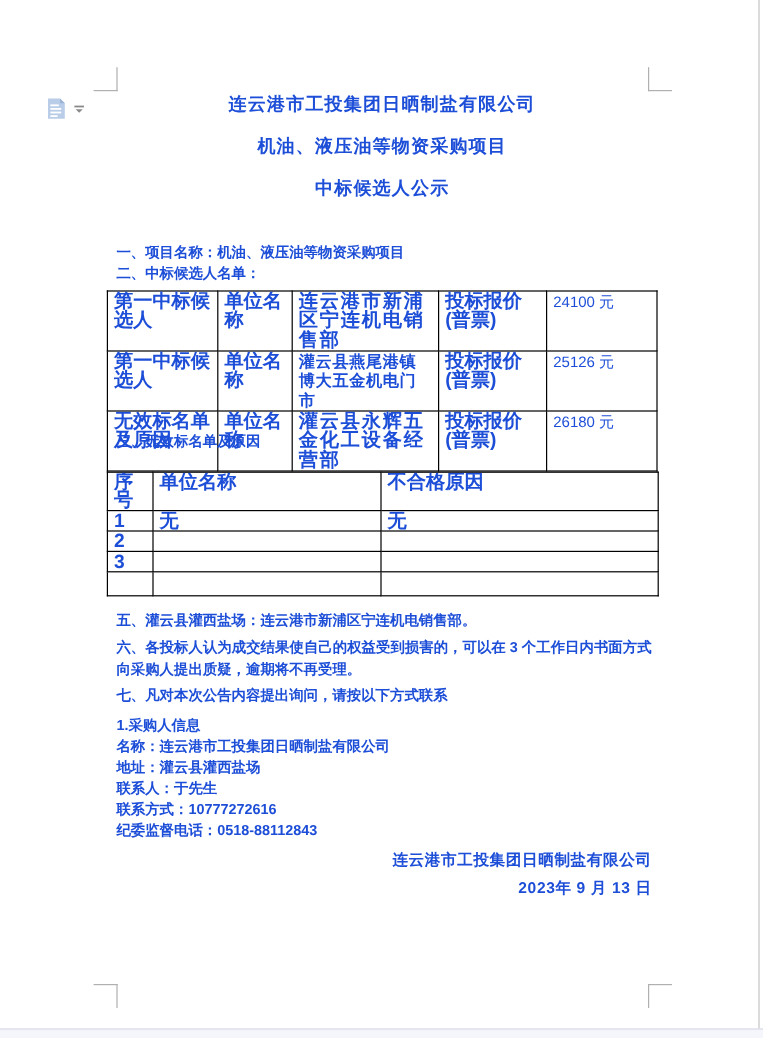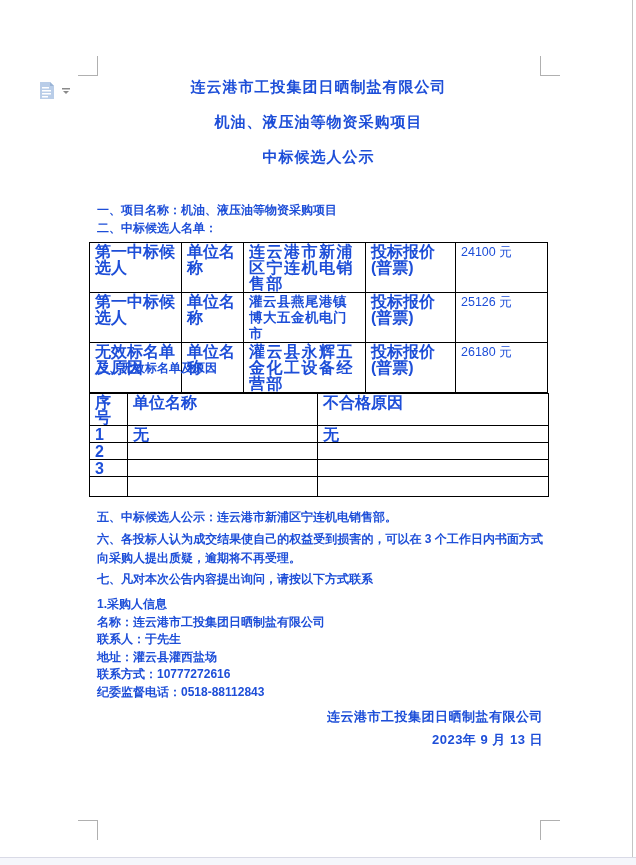--- a/index.html
+++ b/index.html
@@ -191,30 +191,30 @@
     </tr>
     <tr class="tall">
       <td class="num"></td>
       <td></td>
       <td></td>
     </tr>
   </tbody>
     </table>
 
   <div class="parablock">
-    <div class="p5">五、中标候选人公示：连云港市新浦区宁连机电销售部。</div>
+    <div class="p5">五、灌云县灌西盐场：连云港市新浦区宁连机电销售部。</div>
     <div class="p6">六、各投标人认为成交结果使自己的权益受到损害的，可以在 3 个工作日内书面方式向采购人提出质疑，逾期将不再受理。</div>
     <div class="p7">七、凡对本次公告内容提出询问，请按以下方式联系</div>
   </div>
 
   <div class="contactblock">
     <div>1.采购人信息</div>
     <div>名称：连云港市工投集团日晒制盐有限公司</div>
+    <div>地址：灌云县灌西盐场</div>
     <div>联系人：于先生</div>
-    <div>地址：灌云县灌西盐场</div>
     <div>联系方式：10777272616</div>
     <div>纪委监督电话：0518-88112843</div>
   </div>
 
   <div class="footerblock">
     <div>连云港市工投集团日晒制盐有限公司</div>
     <div>2023年 9 月 13 日</div>
   </div>
 
   <div class="page-right-edge"></div>

